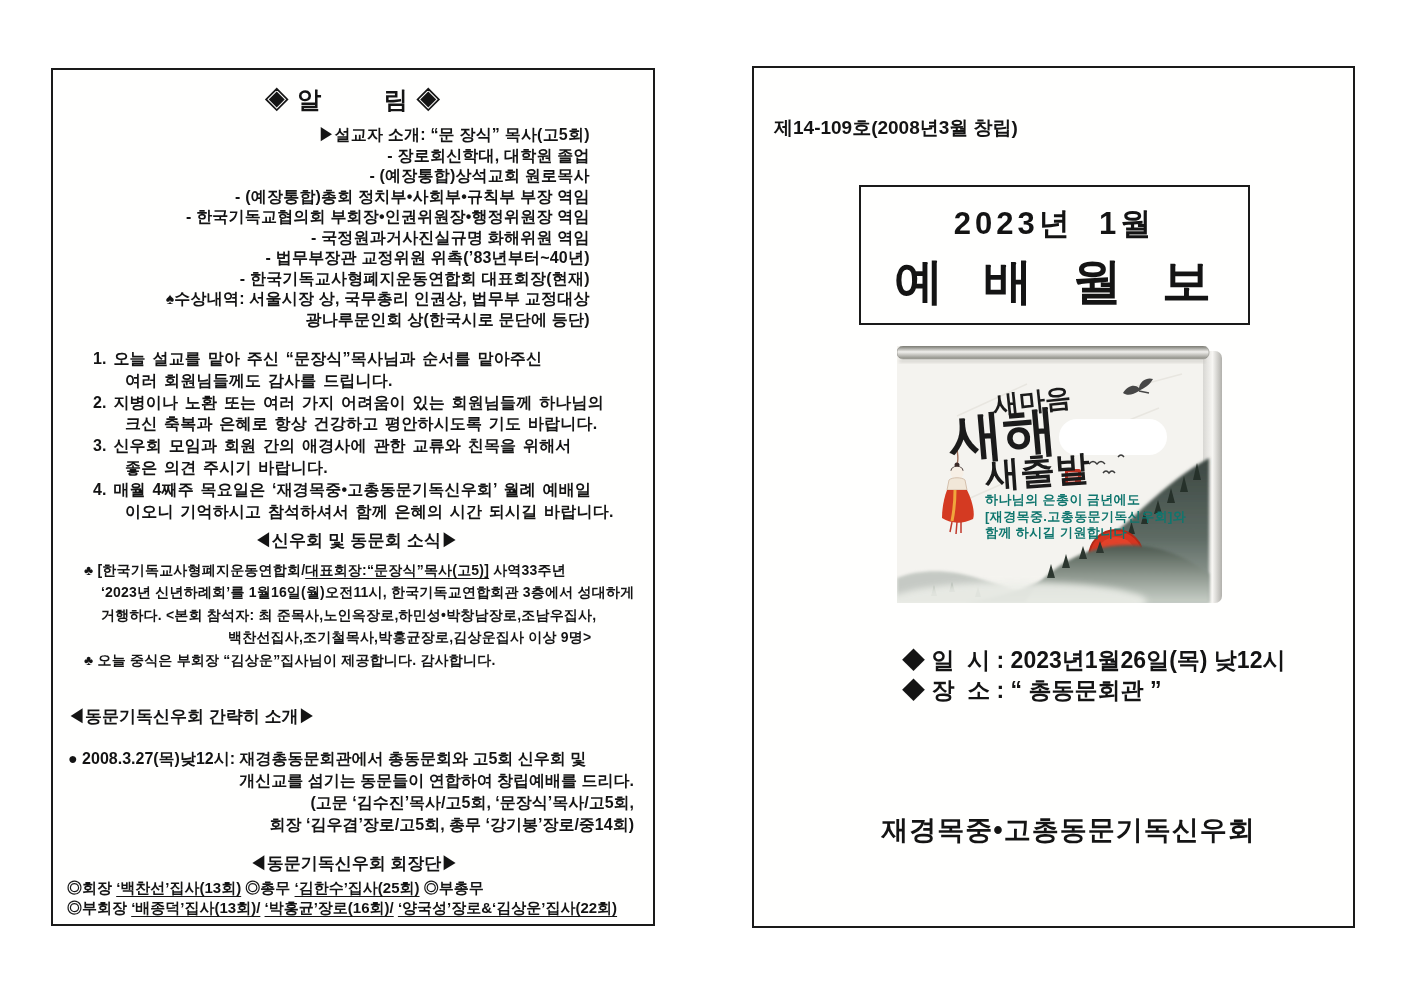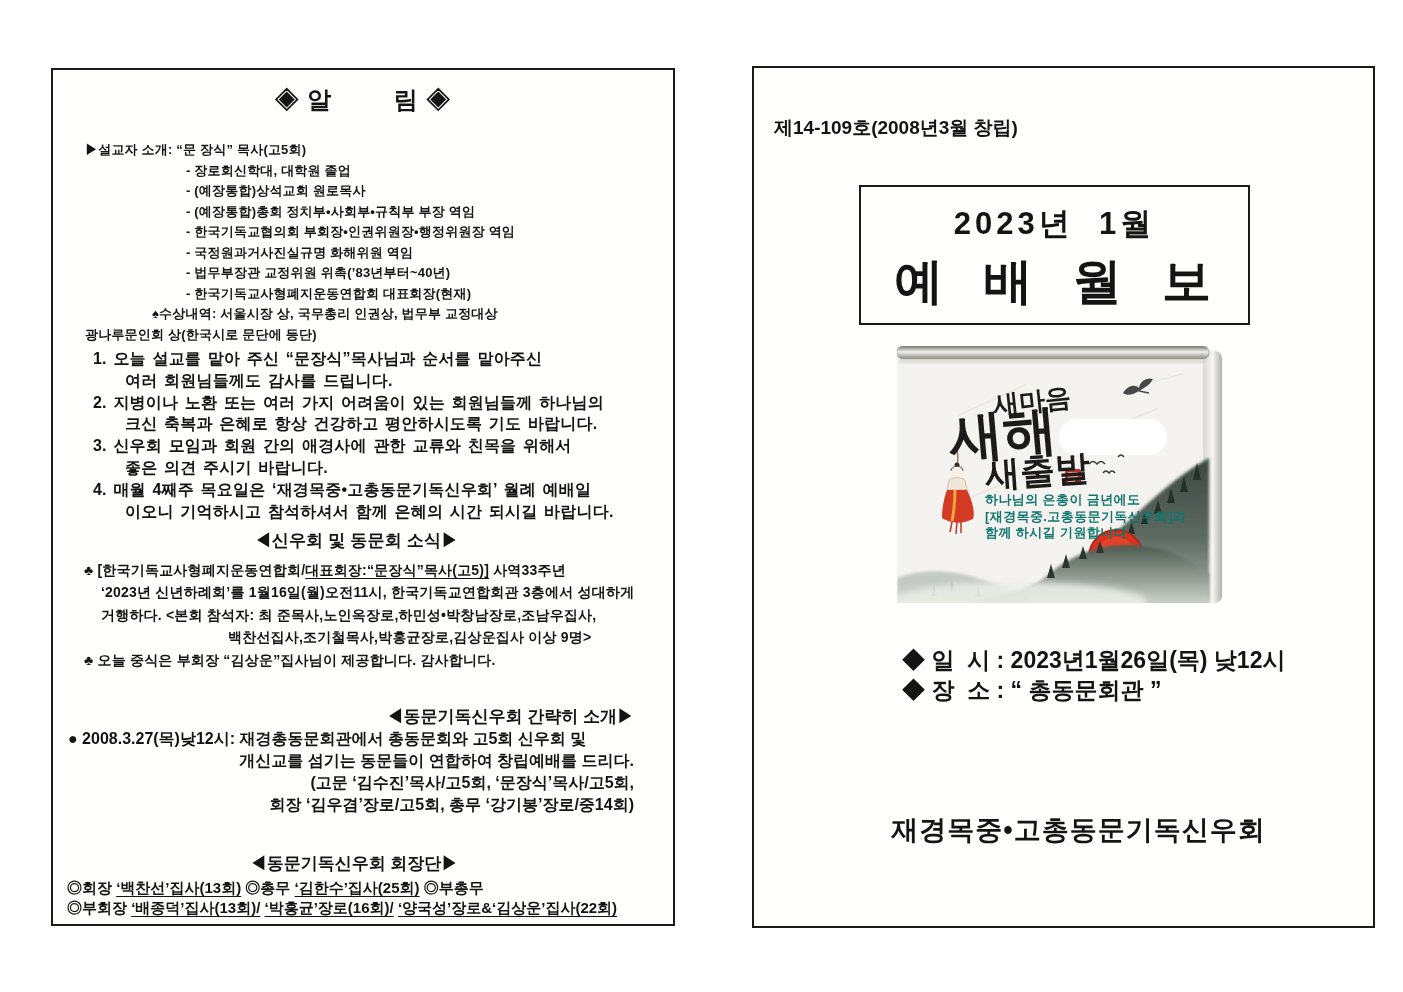--- a/index.html
+++ b/index.html
@@ -1,37 +1,37 @@
 <!DOCTYPE html>
 <html><head>
 <meta charset="utf-8">
 <style>
   html,body{margin:0;padding:0;background:#ffffff;}
   .canvas{position:relative;width:1403px;height:992px;background:#ffffff;overflow:hidden;
           font-family:"Liberation Sans",sans-serif;color:#141414;}
-  .page{position:absolute;background:#fffffe;border:2px solid #1a1a1a;font-weight:bold;padding-left:20px;}
+  .page{position:absolute;background:#fffffe;border:2px solid #1a1a1a;font-weight:bold;}
   .page-left{left:51px;top:68px;width:600px;height:854px;}
   .page-right{left:752px;top:66px;width:599px;height:858px;}
   .line{white-space:pre;}
   .ul{text-decoration:underline;text-underline-offset:3px;text-align:center;}
 
   
   .lp-title{position:absolute;top:14px;left:0;width:100%;text-align:center;font-size:24px;letter-spacing:1px;}
-  .intro{position:absolute;left:32px;top:70px;font-size:13px;line-height:20.5px;letter-spacing:0.2px;}
+  .intro{position:absolute;left:32px;top:55px;font-size:16px;line-height:20.5px;letter-spacing:0.2px;text-align:right;}
   .intro .ind{margin-left:101px;}
   .intro .aw1{margin-left:67px;}
   .intro .aw2{}
   .notices{position:absolute;left:40px;top:278px;font-size:16px;line-height:21.8px;word-spacing:2px;letter-spacing:0.2px;}
   .notices .cont{margin-left:32px;}
   .news{position:absolute;left:31px;top:460px;width:545px;font-size:14px;line-height:22.5px;letter-spacing:0.2px;}
   .news .sec-title{text-align:center;font-size:17px;margin-bottom:6px;}
   .news .i2{margin-left:17px;}
   .news .i4{margin-left:144px;}
   .about{position:absolute;left:15px;top:636px;width:566px;font-size:16px;line-height:22px;}
-  .about .sec-title{text-align:right;font-size:17px;margin-bottom:0;}
+  .about .sec-title{text-align:left;font-size:17px;margin-bottom:20px;}
   .about .cont{margin-left:133px;text-align:right;}
   .leaders{position:absolute;left:14px;top:784px;width:574px;font-size:15px;line-height:20px;}
   .leaders .sec-title{text-align:center;font-size:17px;margin-bottom:4px;}
 
   
   .issue{position:absolute;left:20px;top:47px;font-size:19px;}
   .title-box{position:absolute;left:105px;top:117px;width:387px;height:136px;border:2px solid #1a1a1a;text-align:center;}
   .tb1{margin-top:16px;font-size:31px;letter-spacing:4px;}
   .tb2{margin-top:4px;font-size:49px;font-family:"Liberation Serif",serif;letter-spacing:14px;text-indent:10px;}
   .poster{position:absolute;left:143px;top:278px;width:325px;height:257px;}

